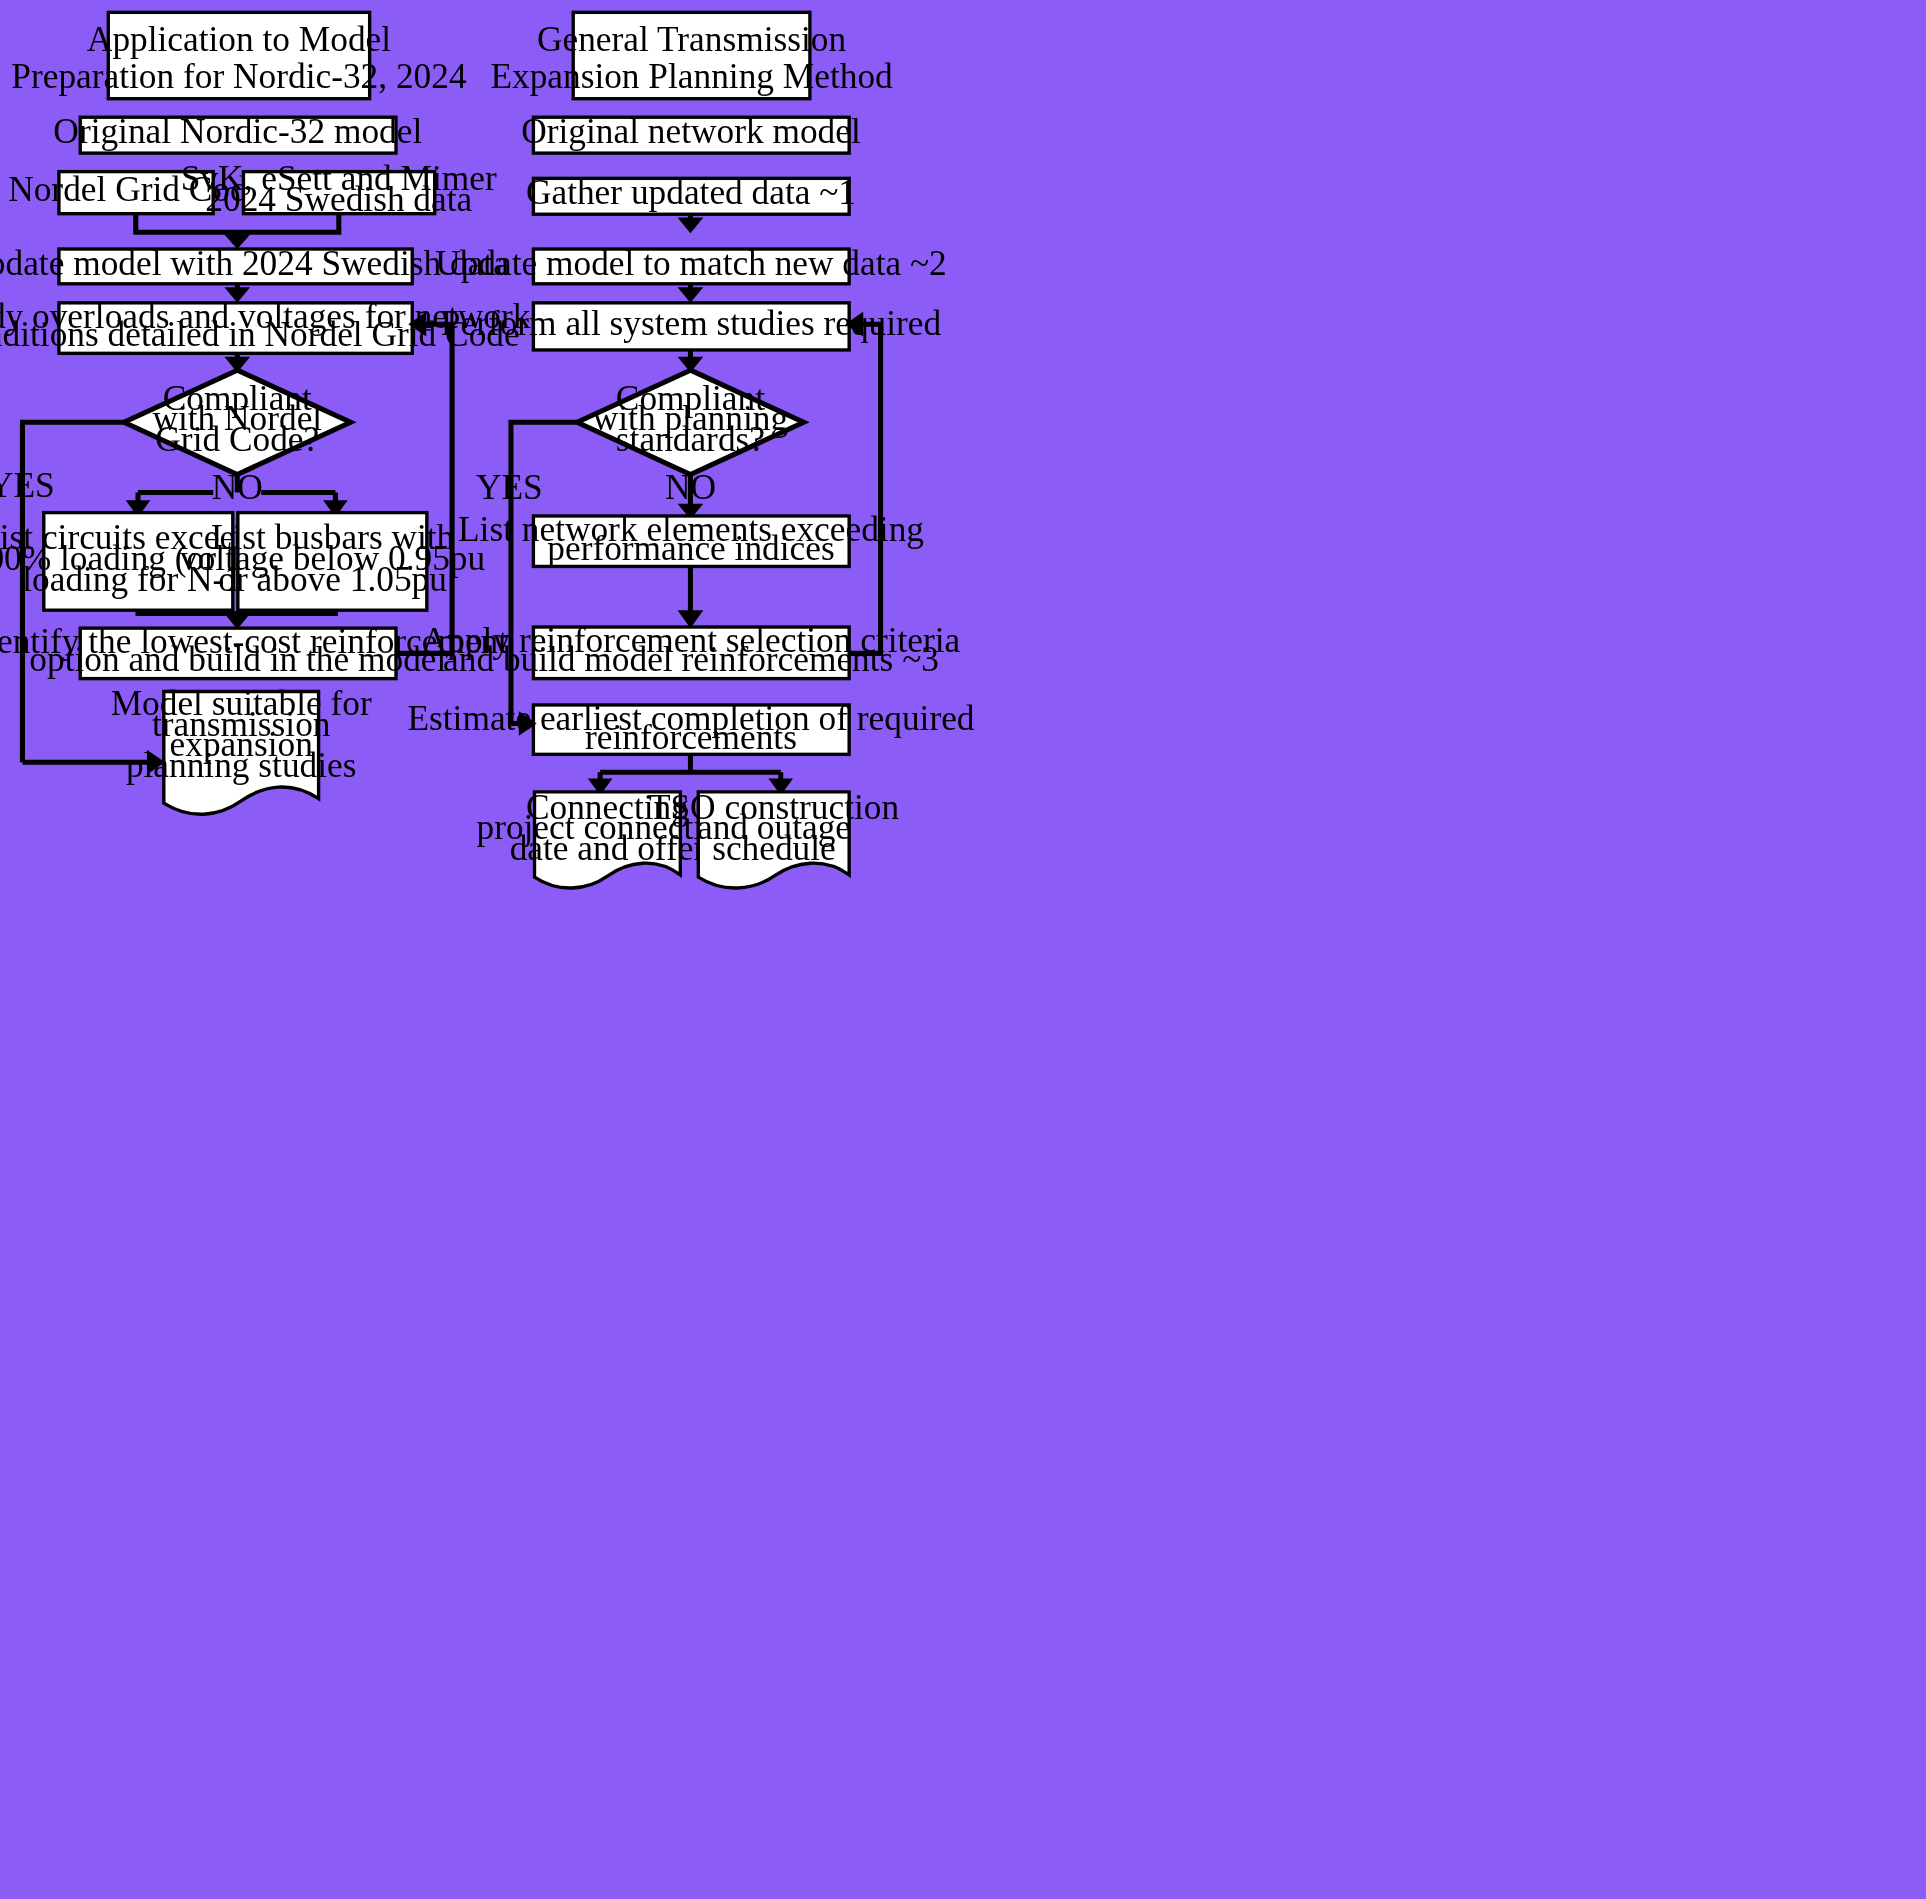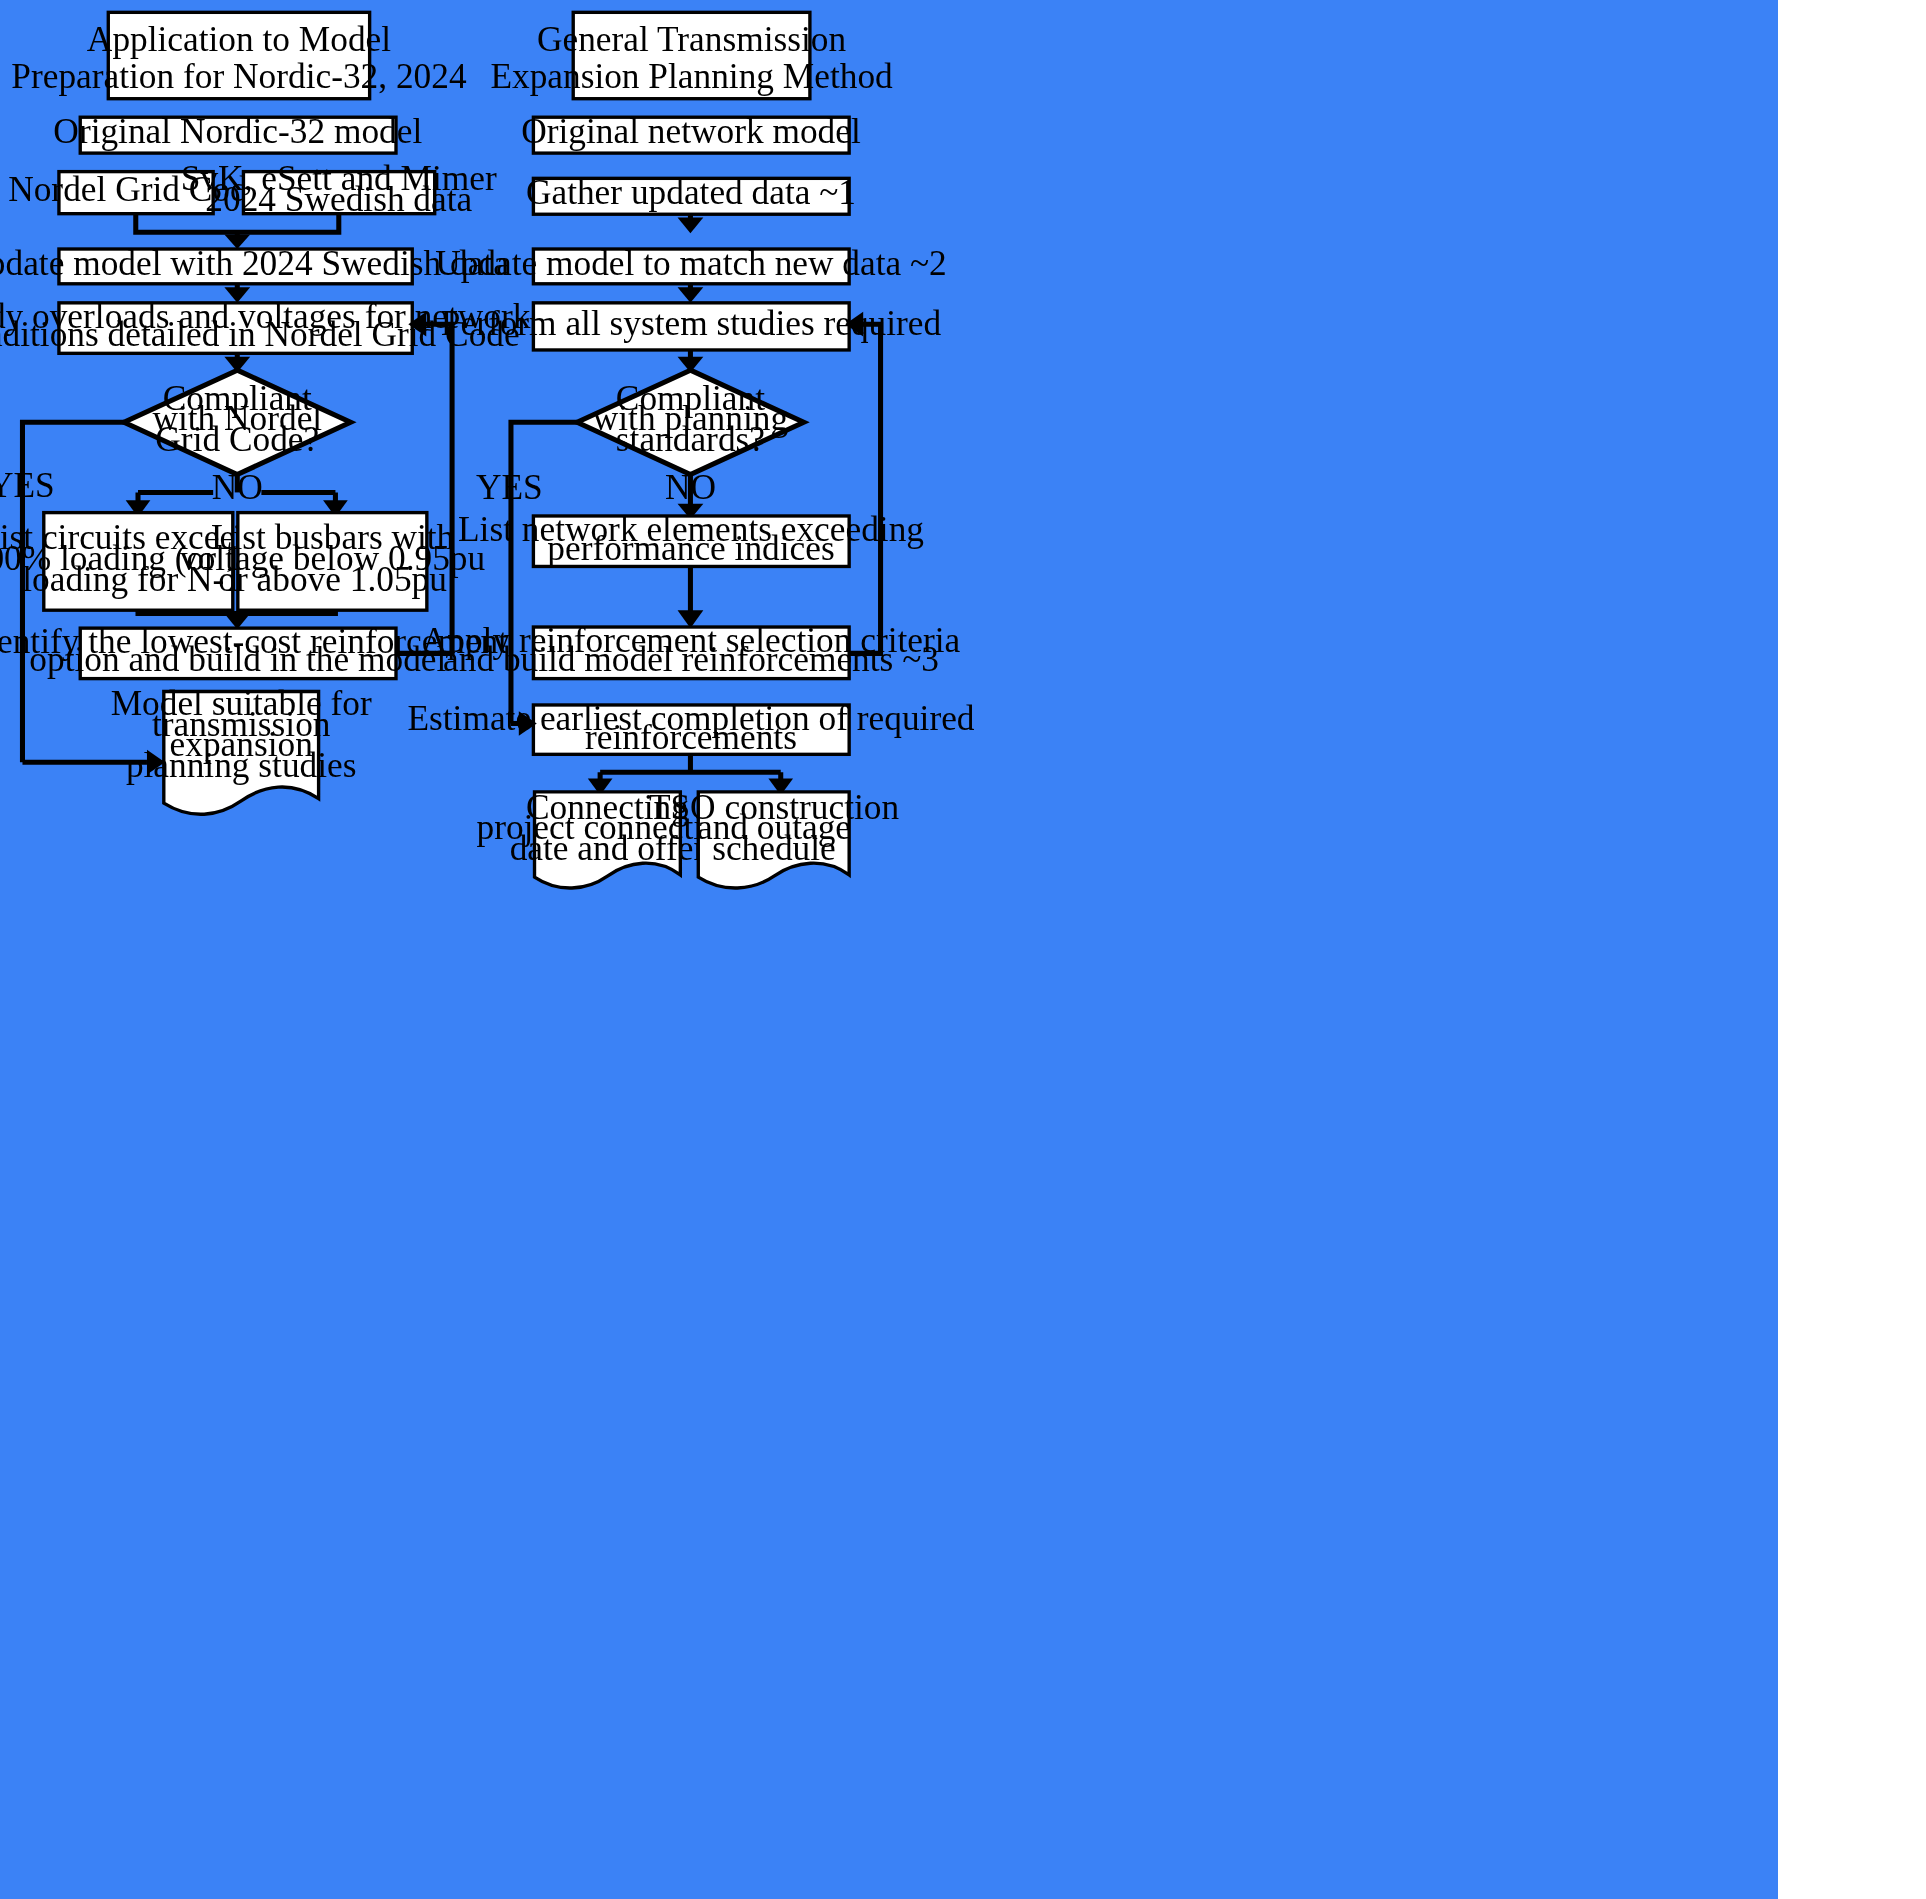--- a/index.html
+++ b/index.html
@@ -1,16 +1,16 @@
 <!DOCTYPE html>
 <html style="font-size:9px"><head>
 <meta charset="utf-8">
 <style>
   html,body{margin:0;padding:0;background:#ffffff;}
-  #stage{position:relative;width:1778px;height:1899px;background:#3b82f6;
+  #stage{position:relative;width:1926px;height:1899px;background:#8b5cf6;
          font-family:"Liberation Serif","DejaVu Serif",serif;}
   svg{position:absolute;top:0;left:0;width:1926px;height:1899px;}
   .shp{fill:#ffffff;stroke:#000000;stroke-width:6;}
   .dia{fill:#ffffff;stroke:#000000;stroke-width:9;}
   .ln{stroke:#000000;stroke-width:9;fill:none;}
   .ah{fill:#000000;stroke:none;}
   .lbl{font-family:"Liberation Serif","DejaVu Serif",serif;font-size:63px;fill:#000000;
        text-anchor:middle;dominant-baseline:middle;}
 </style>
 </head>

